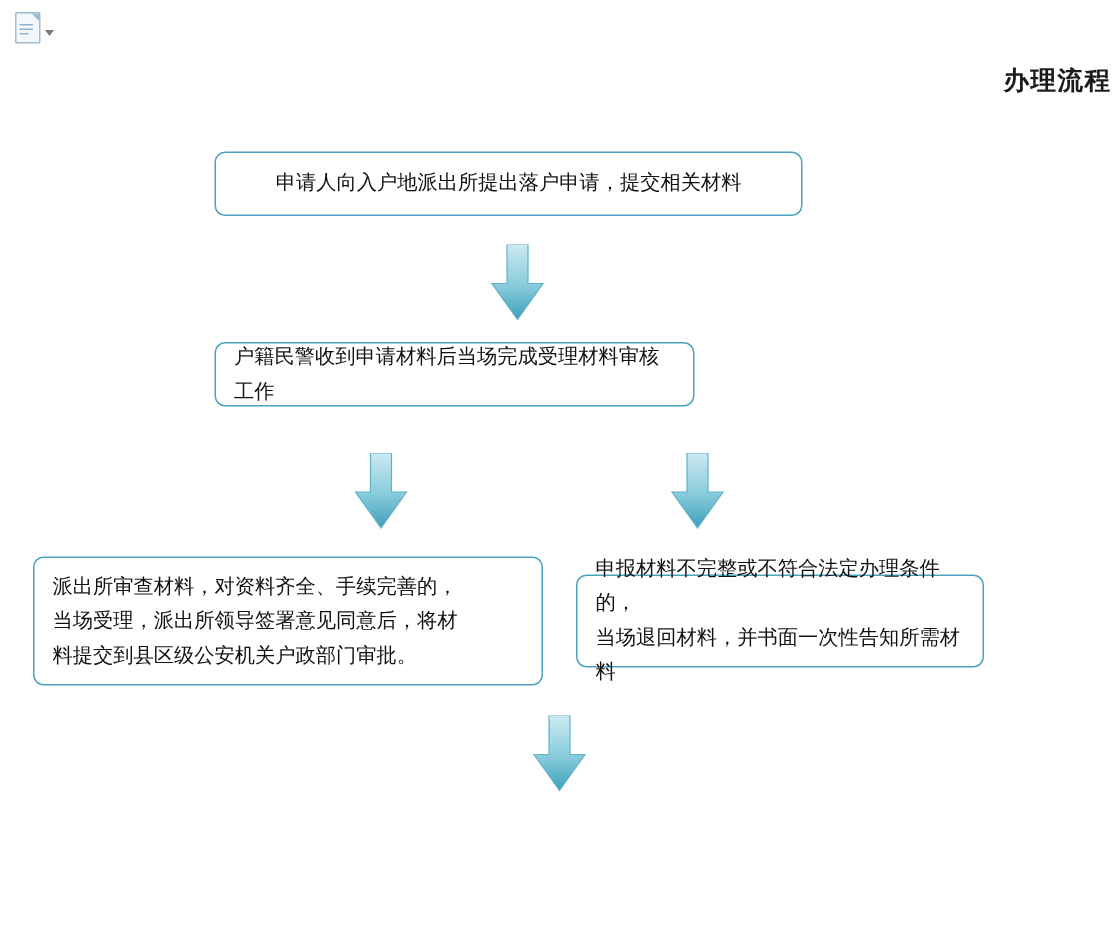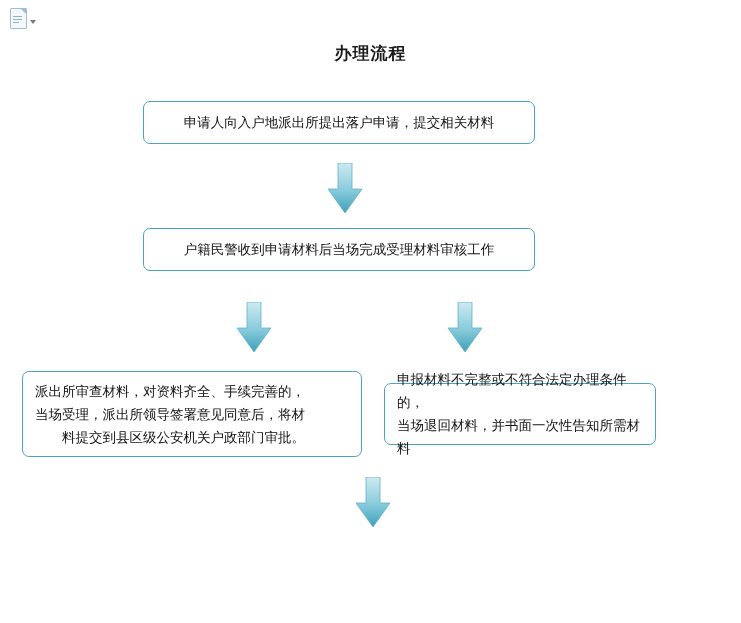--- a/index.html
+++ b/index.html
@@ -67,21 +67,21 @@
     border-top: 4px solid #7a7a7a;
     margin-top: 6px;
   }
 
   
   .title {
     position: absolute;
     left: 0;
     top: 42px;
     width: 741px;
-    text-align: center;
+    text-align: right;
     font-family: "DejaVu Sans", "Liberation Sans", sans-serif;
     font-size: 17px;
     font-weight: bold;
     color: #1b1b1b;
     letter-spacing: 1px;
   }
 
   
   .box {
     position: absolute;
@@ -99,22 +99,22 @@
     justify-content: center;
     text-align: left;
     white-space: pre-line;
   }
   .box.left-align {
     text-align: left;
     justify-content: flex-start;
   }
 
   #box1 { left: 143px; top: 101px;  width: 392px; height: 43px; }
-  #box2 { left: 143px; top: 228px;  width: 392px; height: 43px; }
-  #box3 { left: 22px;  top: 371px;  width: 340px; height: 86px; text-align: right; }
+  #box2 { left: 143px; top: 228px;  width: 320px; height: 43px; }
+  #box3 { left: 22px;  top: 371px;  width: 340px; height: 86px; }
   #box4 { left: 384px; top: 383px;  width: 272px; height: 62px; }
   #box5 { left: 111px; top: 543px;  width: 480px; height: 43px; }
 
   
   .arrow {
     position: absolute;
   }
   .arrow svg { display: block; }
 </style>
 </head>

